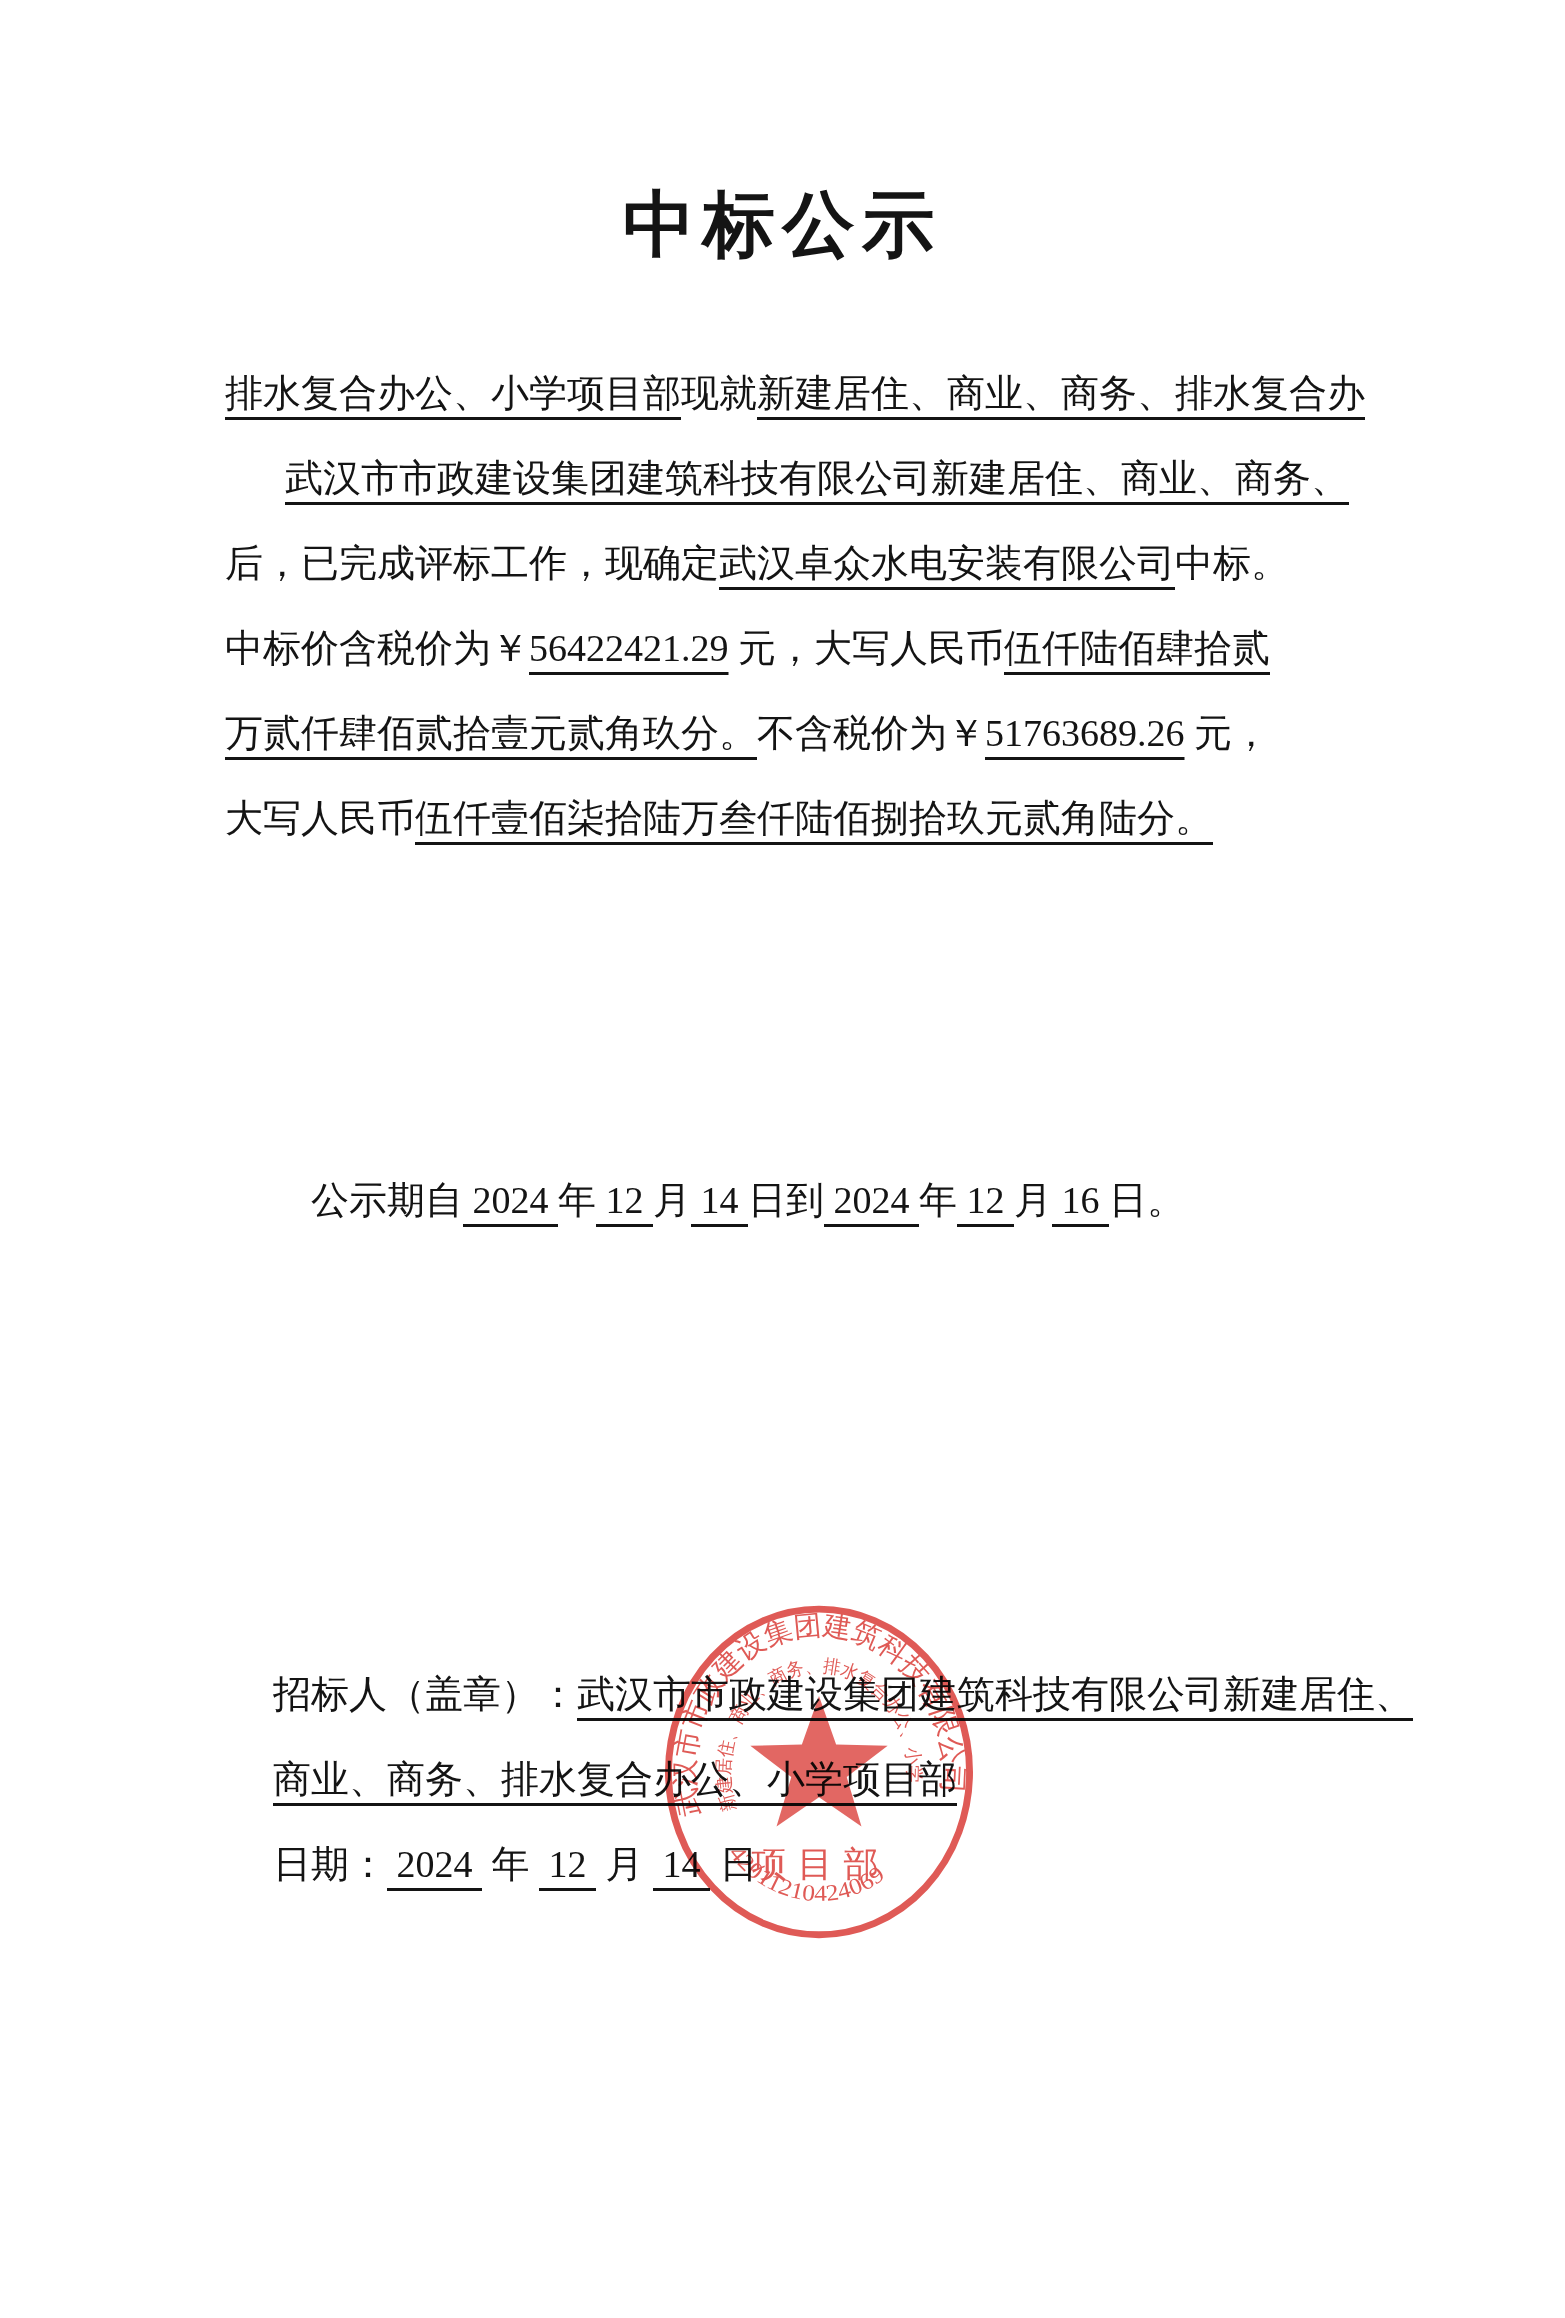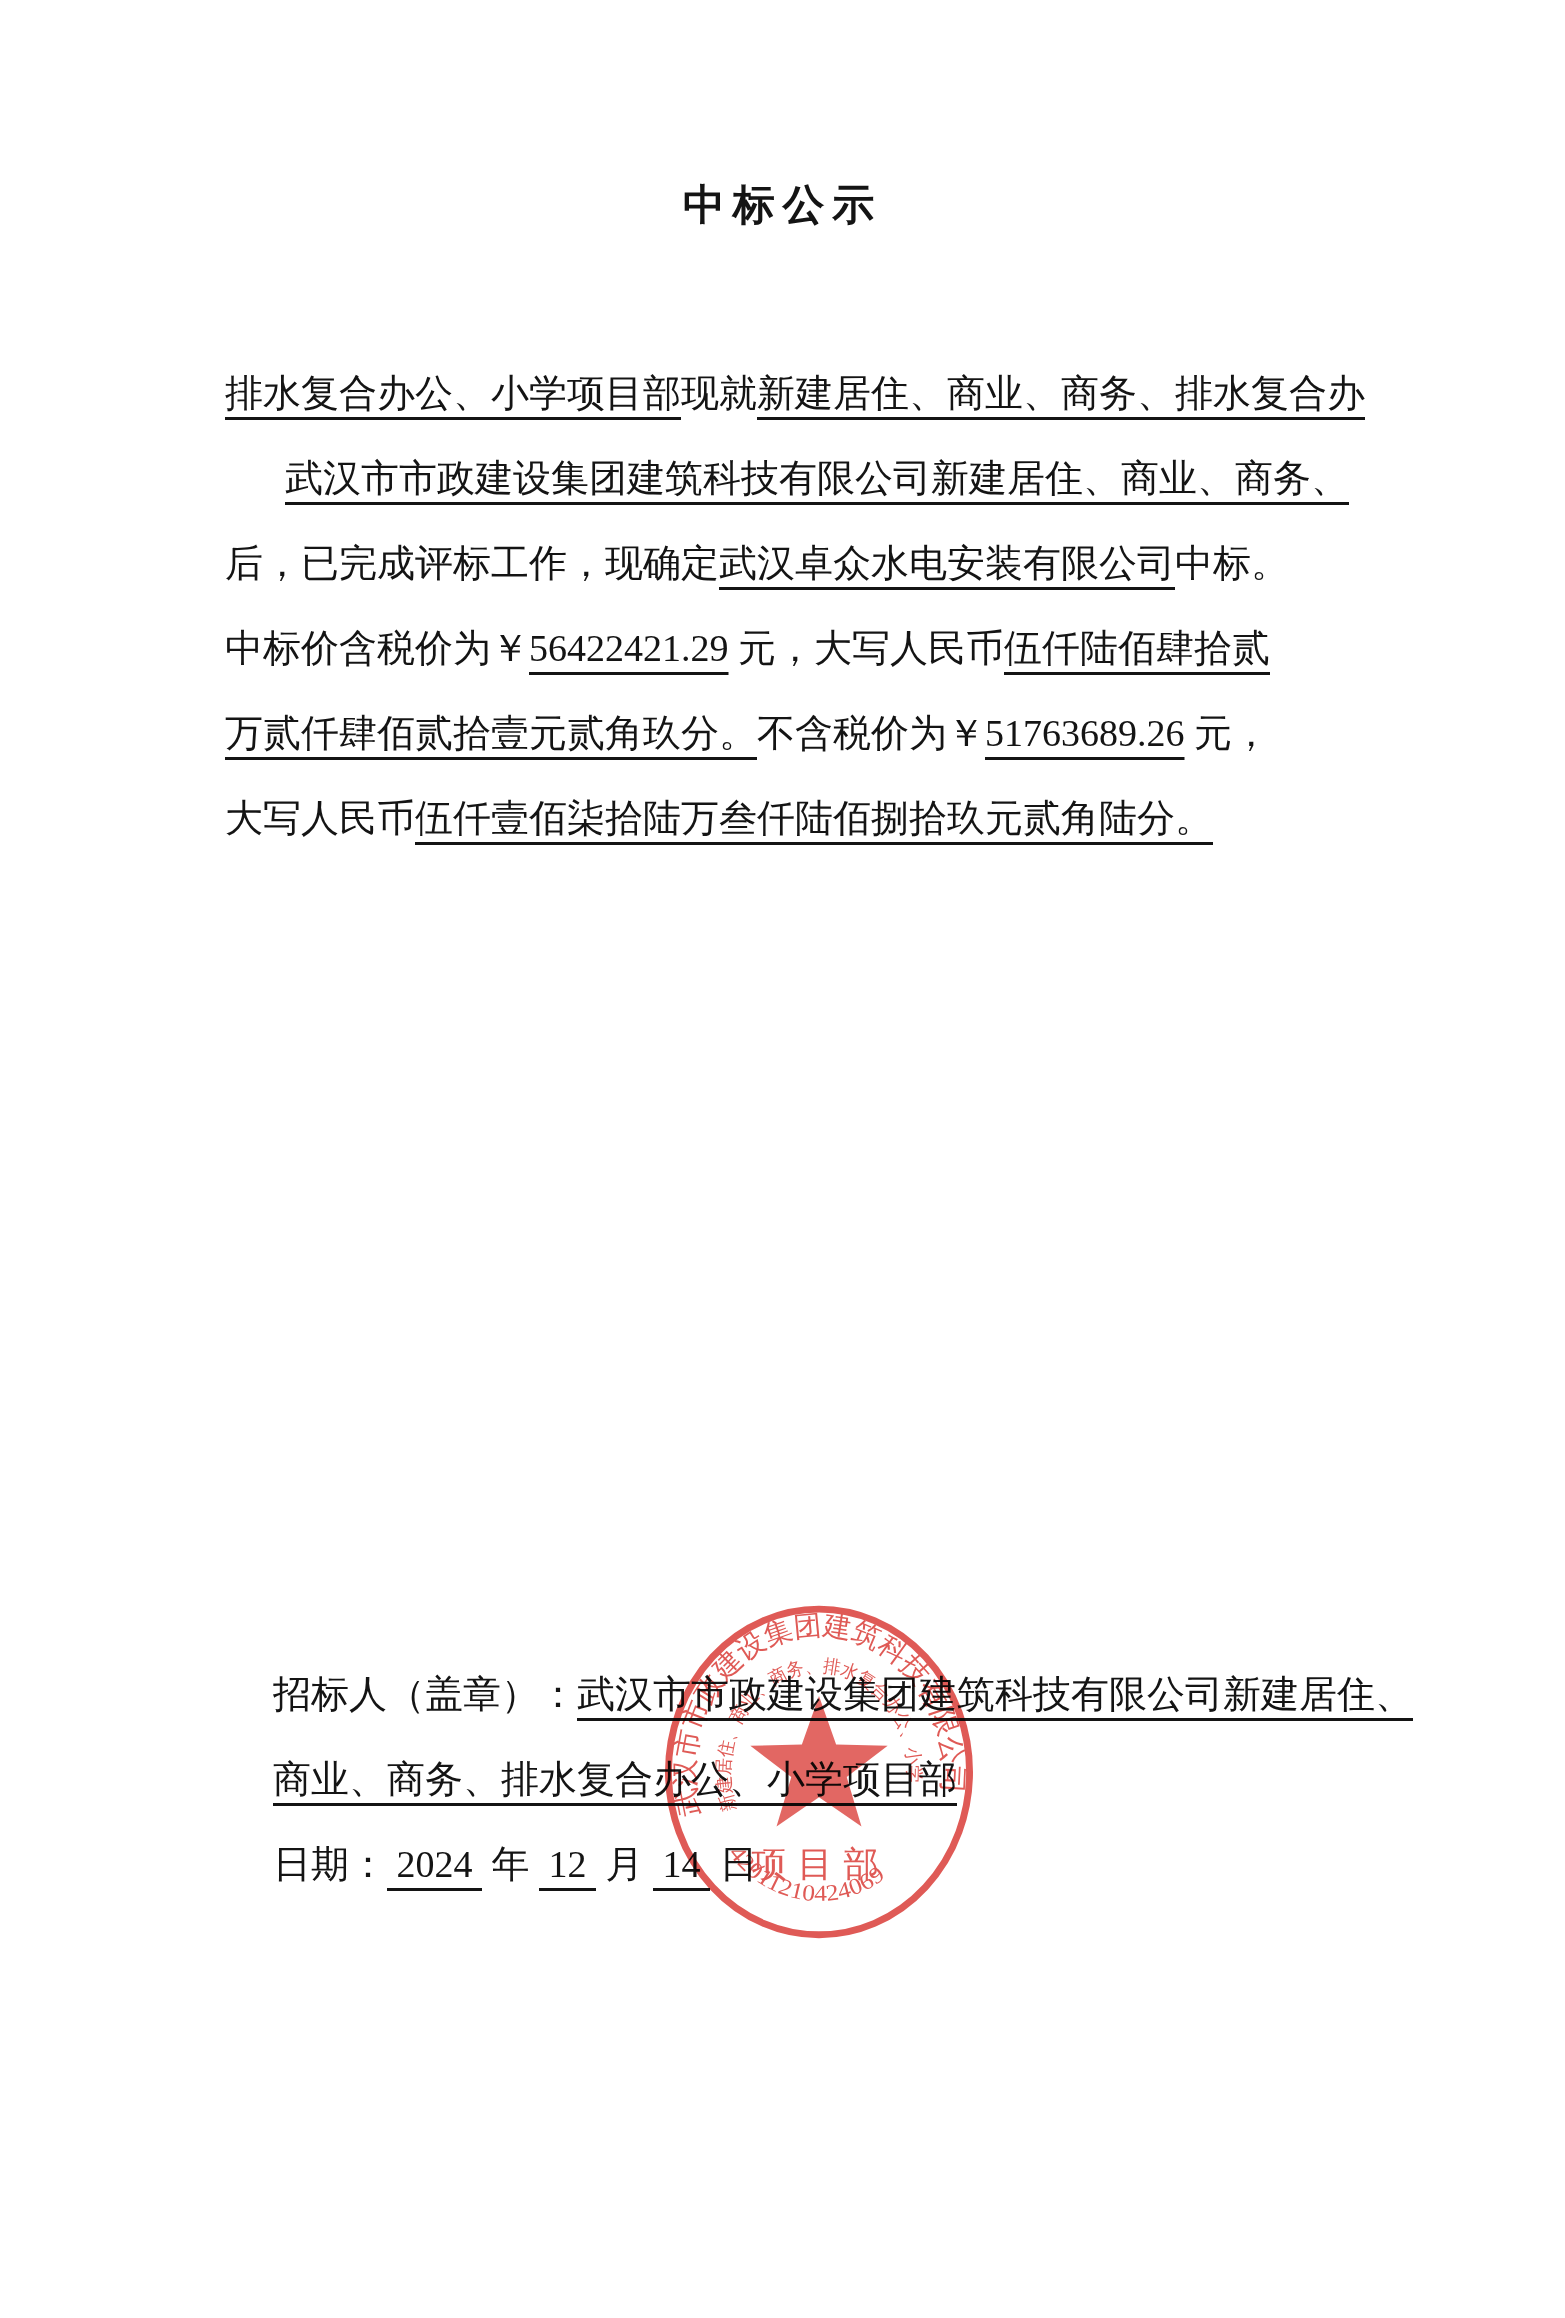--- a/index.html
+++ b/index.html
@@ -4,21 +4,21 @@
 <style>
   html,body{margin:0;padding:0;}
   body{
     width:1565px;height:2319px;background:#ffffff;position:relative;
     font-family:"Liberation Serif","DejaVu Serif",serif;color:#141414;
     overflow:hidden;
   }
   .page{position:absolute;inset:0;}
   .doc-title{
     position:absolute;top:177px;left:0;width:100%;
-    text-align:center;font-size:42px;font-weight:bold;letter-spacing:7.7px;
+    text-align:center;font-size:72px;font-weight:bold;letter-spacing:7.7px;
   }
   .body-block{position:absolute;left:225px;top:351px;width:1127px;font-size:38px;}
   .notice-block{position:absolute;left:225px;top:1158px;width:1127px;font-size:38px;}
   .notice-block .line{text-indent:86px;}
   .footer-block{position:absolute;left:225px;top:1652px;width:1199px;font-size:38px;margin-left:48px;}
   .line{height:85px;line-height:85px;white-space:pre;}
   .u{
     text-decoration:underline;
     text-decoration-thickness:3.1px;
     text-underline-offset:10.8px;
@@ -39,20 +39,23 @@
 
   <div class="body-block">
       <div class="line"><span class="u">排水复合办公、小学项目部</span><span>现就</span><span class="u">新建居住、商业、商务、排水复合办</span></div>
       <div class="line" style="text-indent: 60px;"><span class="u">武汉市市政建设集团建筑科技有限公司新建居住、商业、商务、</span></div>
       <div class="line"><span>后，已完成评标工作，现确定</span><span class="u">武汉卓众水电安装有限公司</span><span>中标。</span></div>
       <div class="line"><span>中标价含税价为￥</span><span class="u">56422421.29</span><span> 元，大写人民币</span><span class="u">伍仟陆佰肆拾贰</span></div>
       <div class="line"><span class="u">万贰仟肆佰贰拾壹元贰角玖分。</span><span>不含税价为￥</span><span class="u">51763689.26</span><span> 元，</span></div>
       <div class="line"><span>大写人民币</span><span class="u">伍仟壹佰柒拾陆万叁仟陆佰捌拾玖元贰角陆分。</span></div>
     </div>
 
+  <div class="notice-block">
+      <div class="line"><span>公示期自</span><span class="u"> 2024 </span><span>年</span><span class="u"> 12 </span><span>月</span><span class="u"> 14 </span><span>日到</span><span class="u"> 2024 </span><span>年</span><span class="u"> 12 </span><span>月</span><span class="u"> 16 </span><span>日。</span></div>
+    </div>
 
   <div class="footer-block">
       <div class="line"><span>招标人（盖章）：</span><span class="u">武汉市市政建设集团建筑科技有限公司新建居住、</span></div>
       <div class="line"><span class="u">商业、商务、排水复合办公、小学项目部</span></div>
       <div class="line"><span>日期：</span><span class="u"> 2024 </span><span> 年 </span><span class="u"> 12 </span><span> 月 </span><span class="u"> 14 </span><span> 日</span></div>
     </div>
 
   <svg class="seal" viewBox="0 0 440 470" xmlns="http://www.w3.org/2000/svg">
     <defs>
       <path id="arc-outer" d="M 66,288 A 162,178 0 1 1 374,288" fill="none"></path>

